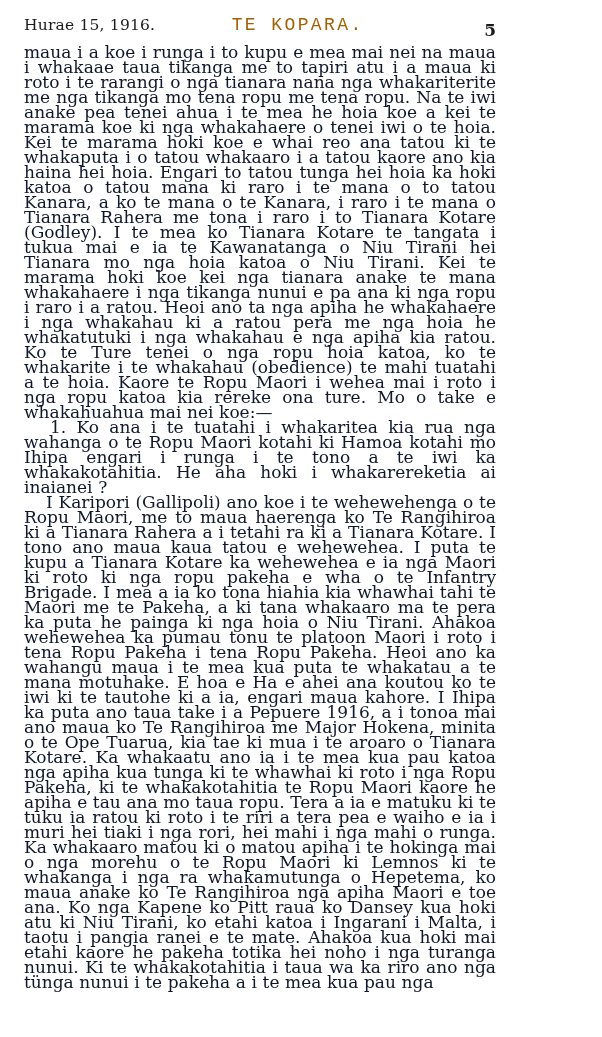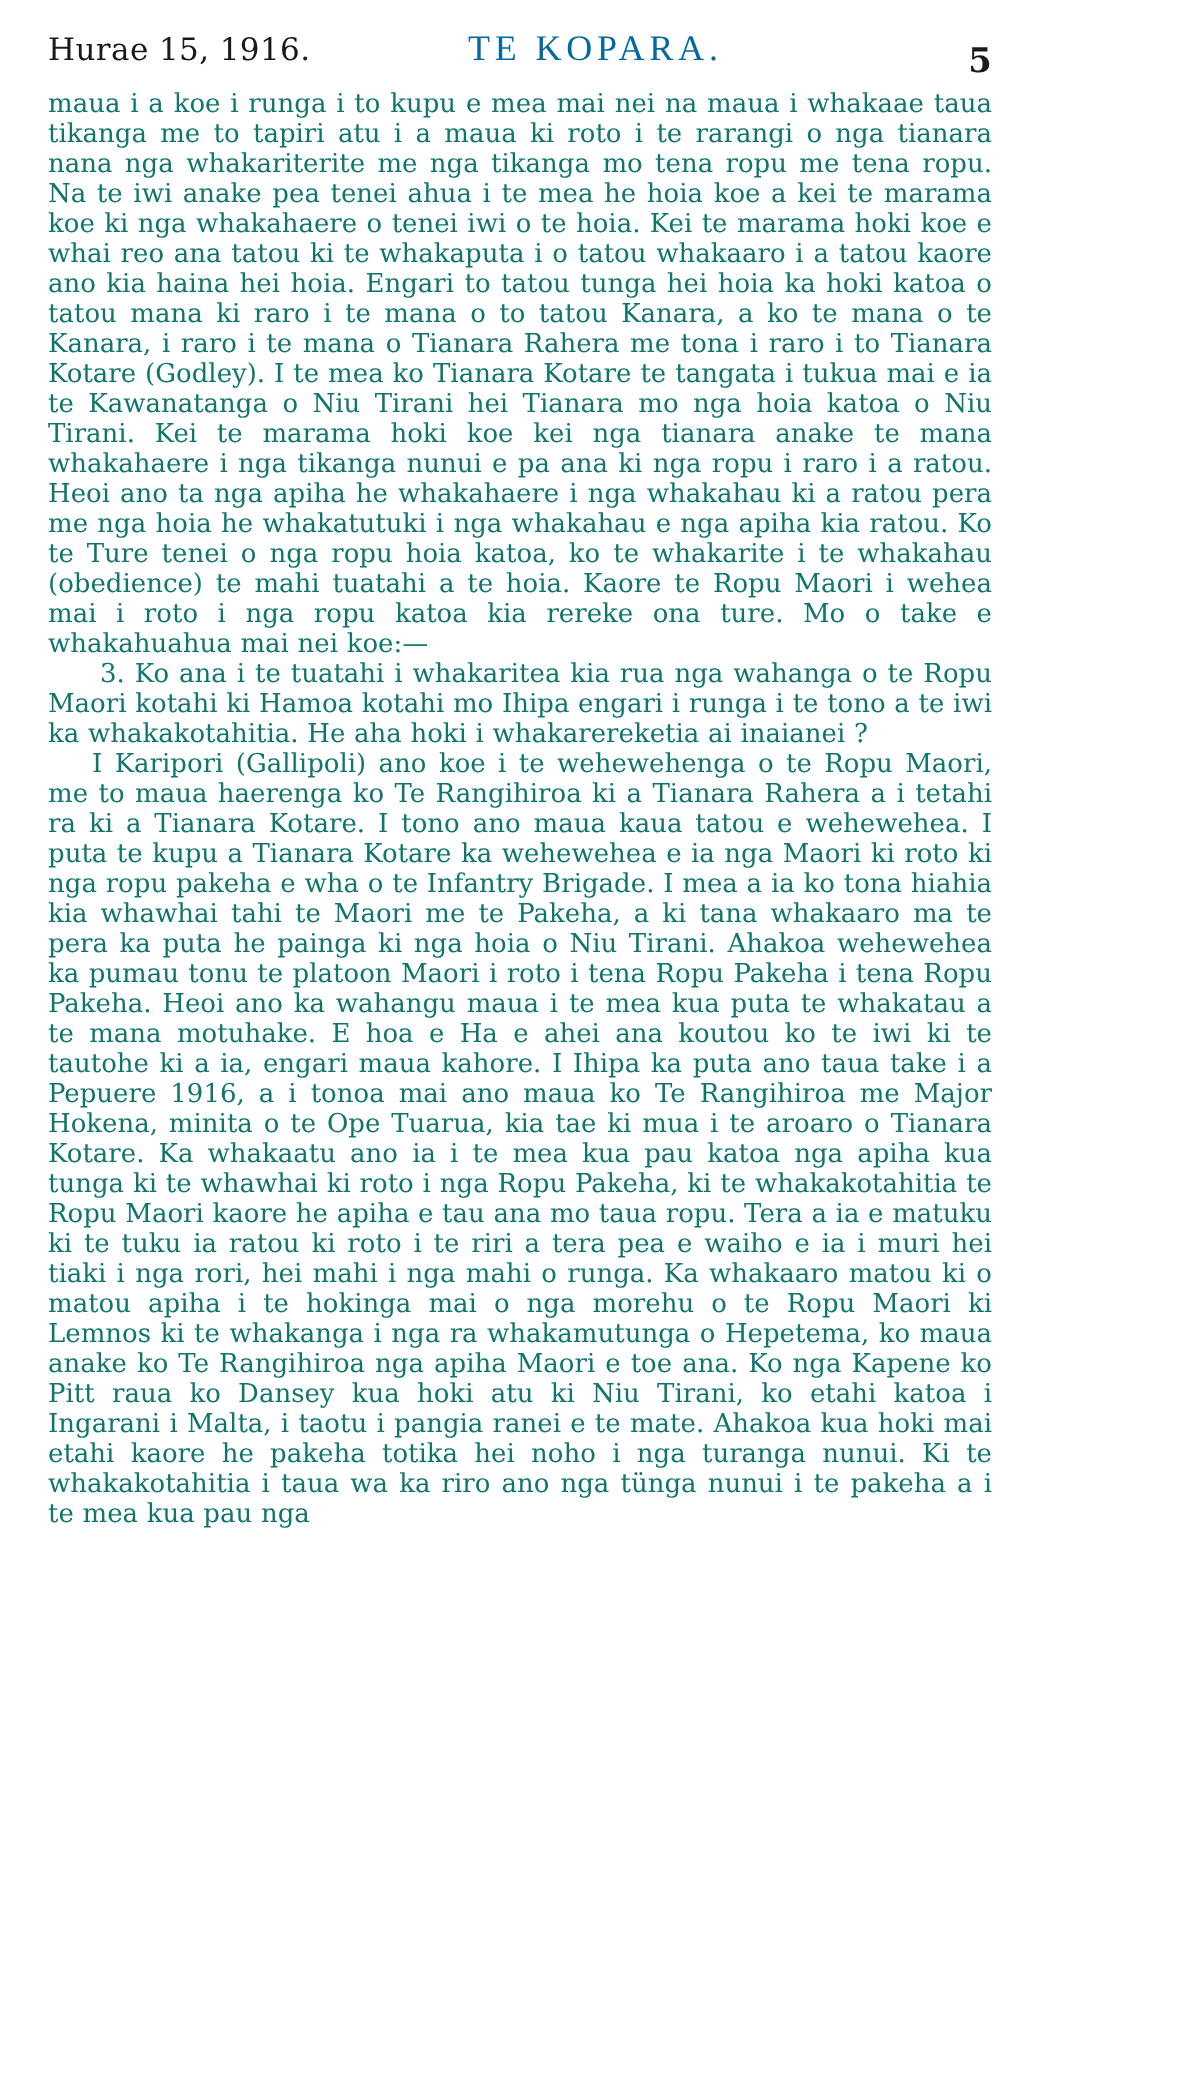--- a/index.html
+++ b/index.html
@@ -29,49 +29,49 @@
     margin-bottom: 2px;
   }
   .masthead-date {
     font-family: "DejaVu Serif", serif;
     font-size: 15.5px;
     letter-spacing: 0.2px;
     color: #1a1a1a;
     white-space: nowrap;
   }
   .masthead-title {
-    font-family: Liberation Serif, serif;
+    font-family: Liberation Mono, monospace;
     font-size: 18px;
     letter-spacing: 2.4px;
     font-weight: normal;
-    color: #0369a1;
+    color: #a16207;
     margin: 0;
     position: relative;
     left: -22px;
   }
   .masthead-page {
     font-family: "DejaVu Serif", serif;
     font-size: 17px;
     font-weight: bold;
     color: #1a1a1a;
     position: relative;
     top: 6px;
   }
   .article {
     margin-top: 10px;
     width: 100%;
   }
   .para {
     font-family: "DejaVu Serif", serif;
-    font-size: 13px;
+    font-size: 17px;
     line-height: 15.0px;
     text-align: justify;
     text-align-last: left;
     margin: 0 0 0 0;
-    color: #0f766e;
+    color: #0f172a;
     word-spacing: 0.2px;
     hyphens: none;
   }
   .para + .para {
     margin-top: 0px;
   }
   .indent {
     text-indent: 22px;
   }
   .indent-lg {
@@ -87,17 +87,17 @@
 <div class="page">
 
   <div class="masthead">
     <span class="masthead-date nums">Hurae 15, 1916.</span>
     <h1 class="masthead-title">TE  KOPARA.</h1>
     <span class="masthead-page">5</span>
   </div>
 
   <div class="article">
     <p class="para">maua i a koe i runga i to kupu e mea mai nei na maua i whakaae taua tikanga me to tapiri atu i a maua ki roto i te rarangi o nga tianara nana nga whakariterite me nga tikanga mo tena ropu me tena ropu.   Na te iwi anake pea tenei ahua i te mea he hoia koe a kei te marama koe ki nga whakahaere o tenei iwi o te hoia.   Kei te marama hoki koe e whai reo ana tatou ki te whakaputa i o tatou whakaaro i a tatou kaore ano kia haina hei hoia.   Engari to tatou tunga hei hoia ka hoki katoa o tatou mana ki raro i te mana o to tatou Kanara, a ko te mana o te Kanara, i raro i te mana o Tianara Rahera me tona i raro i to Tianara Kotare (Godley).   I te mea ko Tianara Kotare te tangata i tukua mai e ia te Kawanatanga o Niu Tirani hei Tianara mo nga hoia katoa o Niu Tirani.   Kei te marama hoki koe kei nga tianara anake te mana whakahaere i nga tikanga nunui e pa ana ki nga ropu i raro i a ratou.   Heoi ano ta nga apiha he whakahaere i nga whakahau ki a ratou pera me nga hoia he whakatutuki i nga whakahau e nga apiha kia ratou.   Ko te Ture tenei o nga ropu hoia katoa, ko te whakarite i te whakahau (obedience) te mahi tuatahi a te hoia.   Kaore te Ropu Maori i wehea mai i roto i nga ropu katoa kia rereke ona ture.   Mo o take e whakahuahua mai nei koe:—</p>
-    <p class="para indent-lg">3. Ko ana i te tuatahi i whakaritea kia rua nga wahanga o te Ropu Maori kotahi ki Hamoa kotahi mo Ihipa engari i runga i te tono a te iwi ka whakakotahitia.   He aha hoki i whakarereketia ai inaianei ?</p>
+    <p class="para indent-lg">1. Ko ana i te tuatahi i whakaritea kia rua nga wahanga o te Ropu Maori kotahi ki Hamoa kotahi mo Ihipa engari i runga i te tono a te iwi ka whakakotahitia.   He aha hoki i whakarereketia ai inaianei ?</p>
     <p class="para indent">I Karipori (Gallipoli) ano koe i te wehewehenga o te Ropu Maori, me to maua haerenga ko Te Rangihiroa ki a Tianara Rahera a i tetahi ra ki a Tianara Kotare.   I tono ano maua kaua tatou e wehewehea.   I puta te kupu a Tianara Kotare ka wehewehea e ia nga Maori ki roto ki nga ropu pakeha e wha o te Infantry Brigade.   I mea a ia ko tona hiahia kia whawhai tahi te Maori me te Pakeha, a ki tana whakaaro ma te pera ka puta he painga ki nga hoia o Niu Tirani.   Ahakoa wehewehea ka pumau tonu te platoon Maori i roto i tena Ropu Pakeha i tena Ropu Pakeha.   Heoi ano ka wahangu maua i te mea kua puta te whakatau a te mana motuhake.   E hoa e Ha e ahei ana koutou ko te iwi ki te tautohe ki a ia, engari maua kahore.   I Ihipa ka puta ano taua take i a Pepuere 1916, a i tonoa mai ano maua ko Te Rangihiroa me Major Hokena, minita o te Ope Tuarua, kia tae ki mua i te aroaro o Tianara Kotare.   Ka whakaatu ano ia i te mea kua pau katoa nga apiha kua tunga ki te whawhai ki roto i nga Ropu Pakeha, ki te whakakotahitia te Ropu Maori kaore he apiha e tau ana mo taua ropu.   Tera a ia e matuku ki te tuku ia ratou ki roto i te riri a tera pea e waiho e ia i muri hei tiaki i nga rori, hei mahi i nga mahi o runga.   Ka whakaaro matou ki o matou apiha i te hokinga mai o nga morehu o te Ropu Maori ki Lemnos ki te whakanga i nga ra whakamutunga o Hepetema, ko maua anake ko Te Rangihiroa nga apiha Maori e toe ana.   Ko nga Kapene ko Pitt raua ko Dansey kua hoki atu ki Niu Tirani, ko etahi katoa i Ingarani i Malta, i taotu i pangia ranei e te mate.   Ahakoa kua hoki mai etahi kaore he pakeha totika hei noho i nga turanga nunui.   Ki te whakakotahitia i taua wa ka riro ano nga tünga nunui i te pakeha a i te mea kua pau nga</p>
   </div>
 
 </div>
 
 </body></html>

